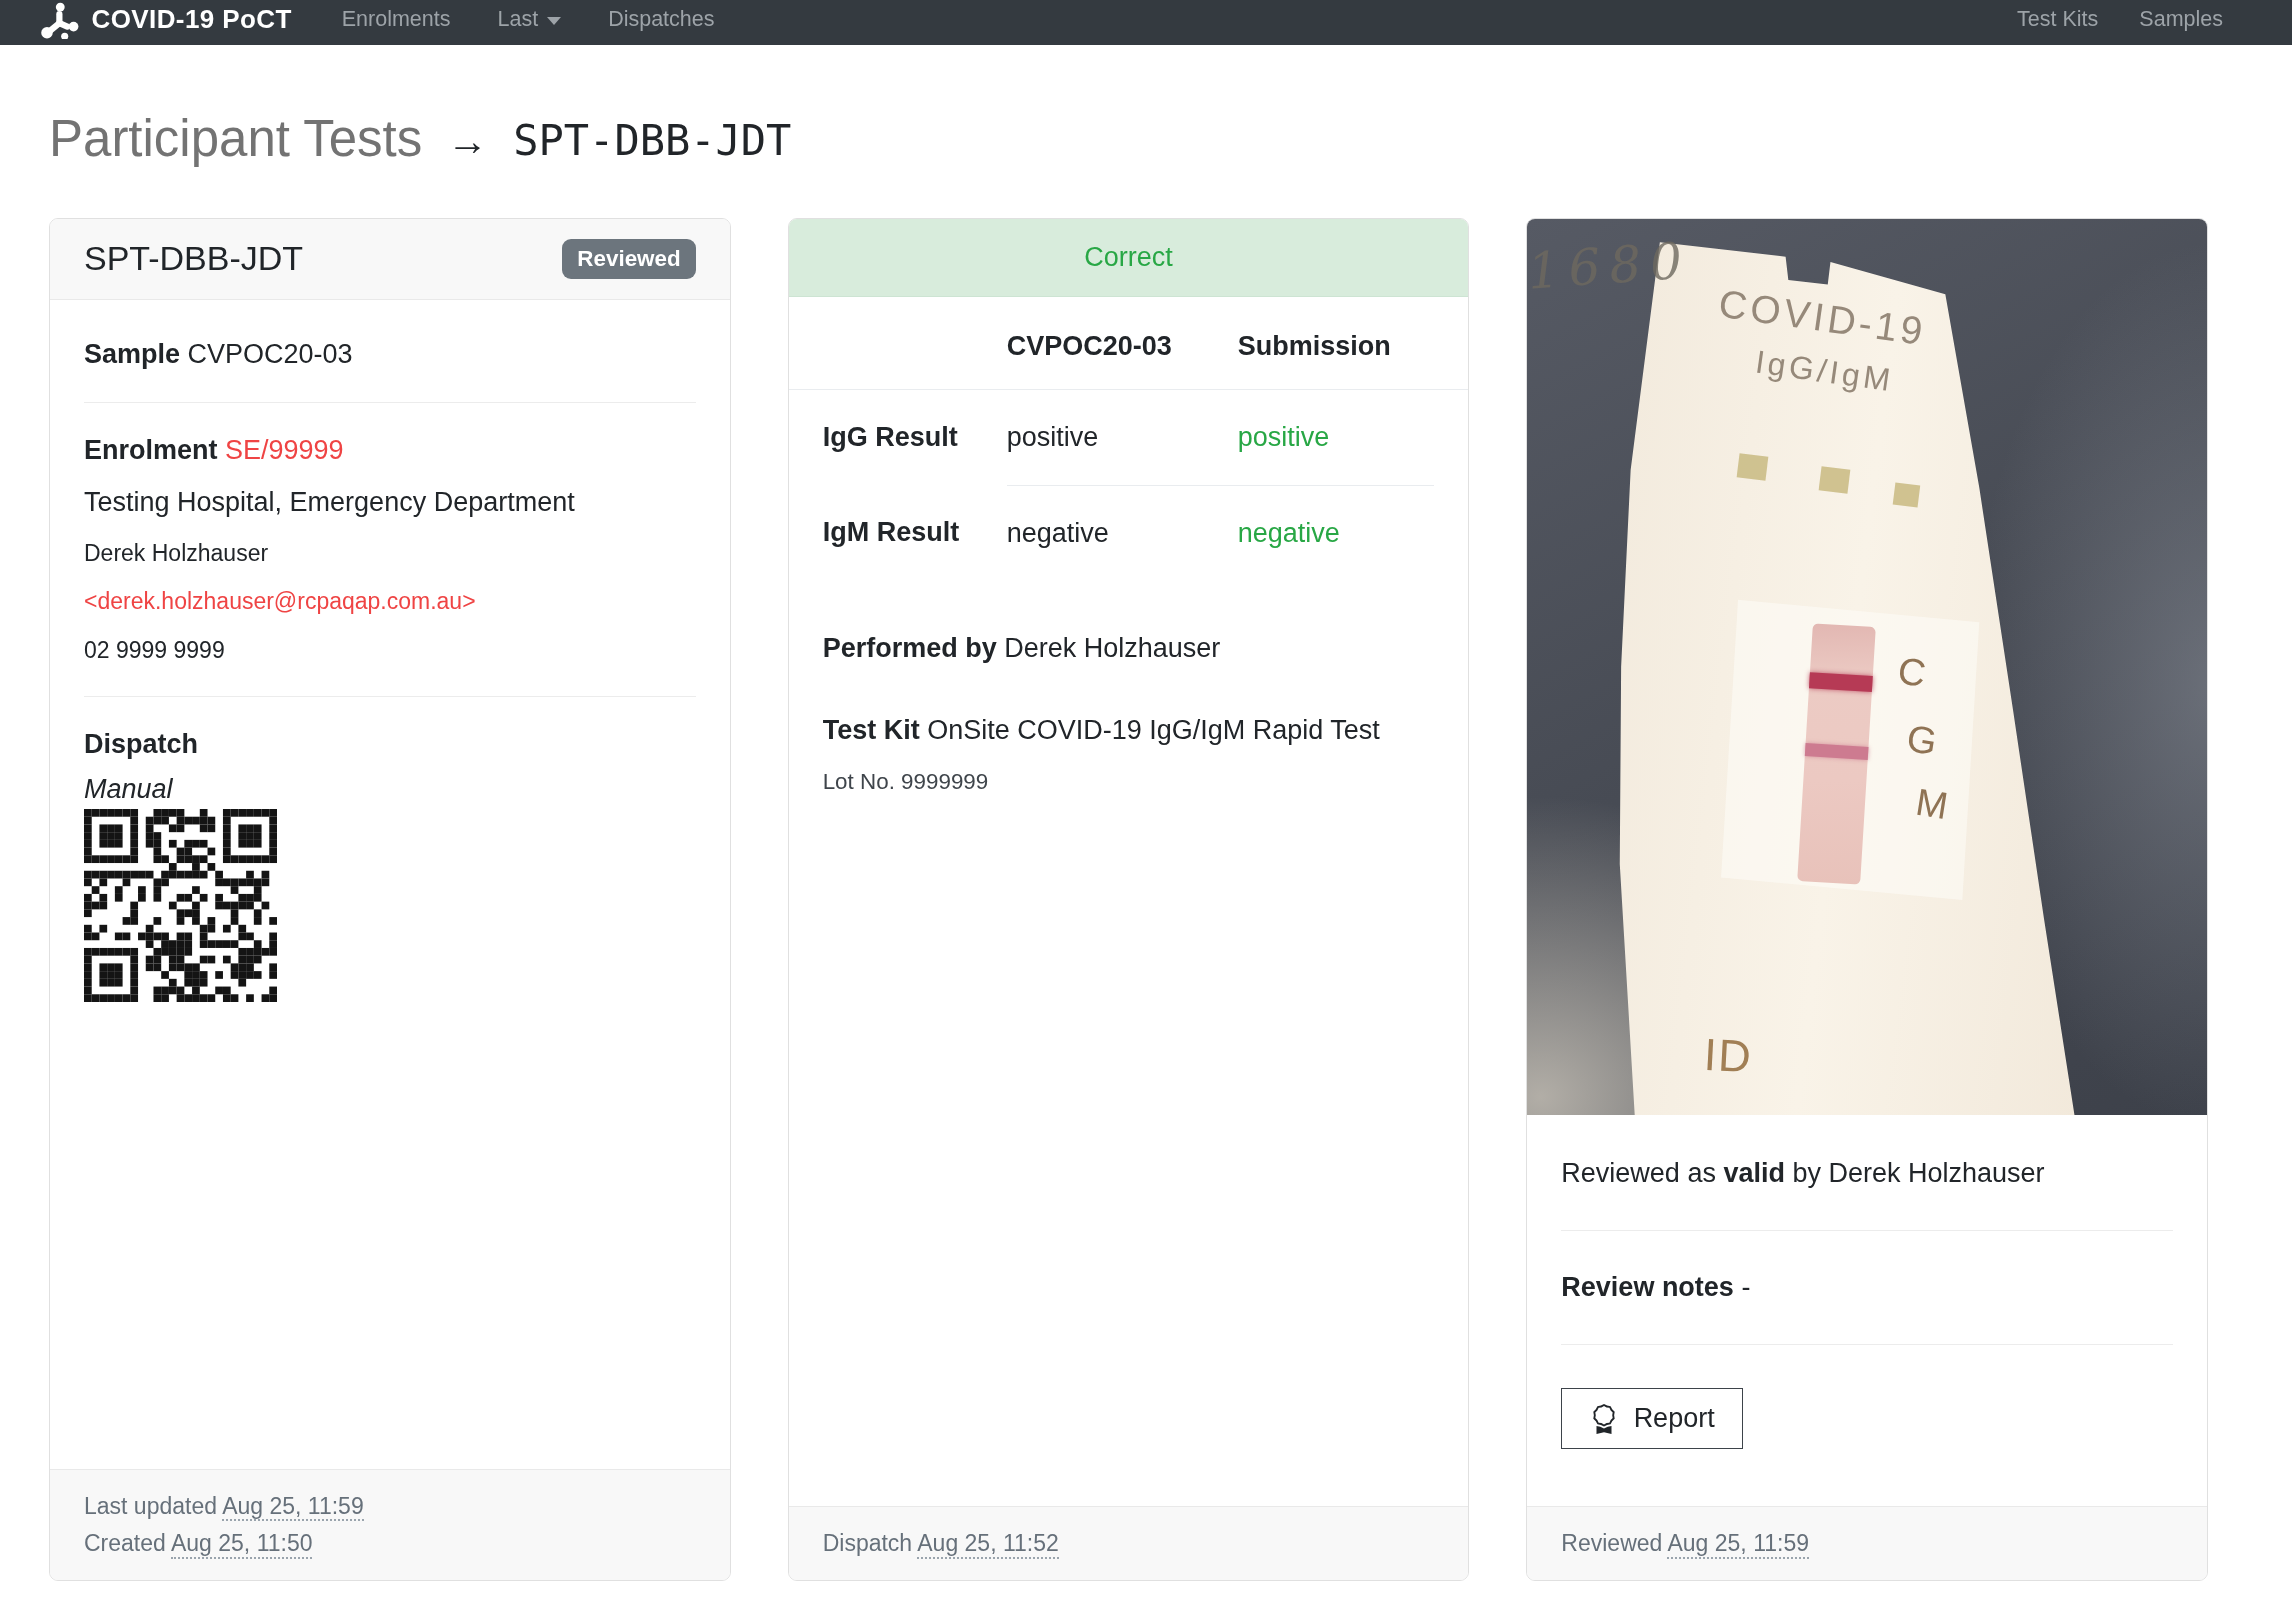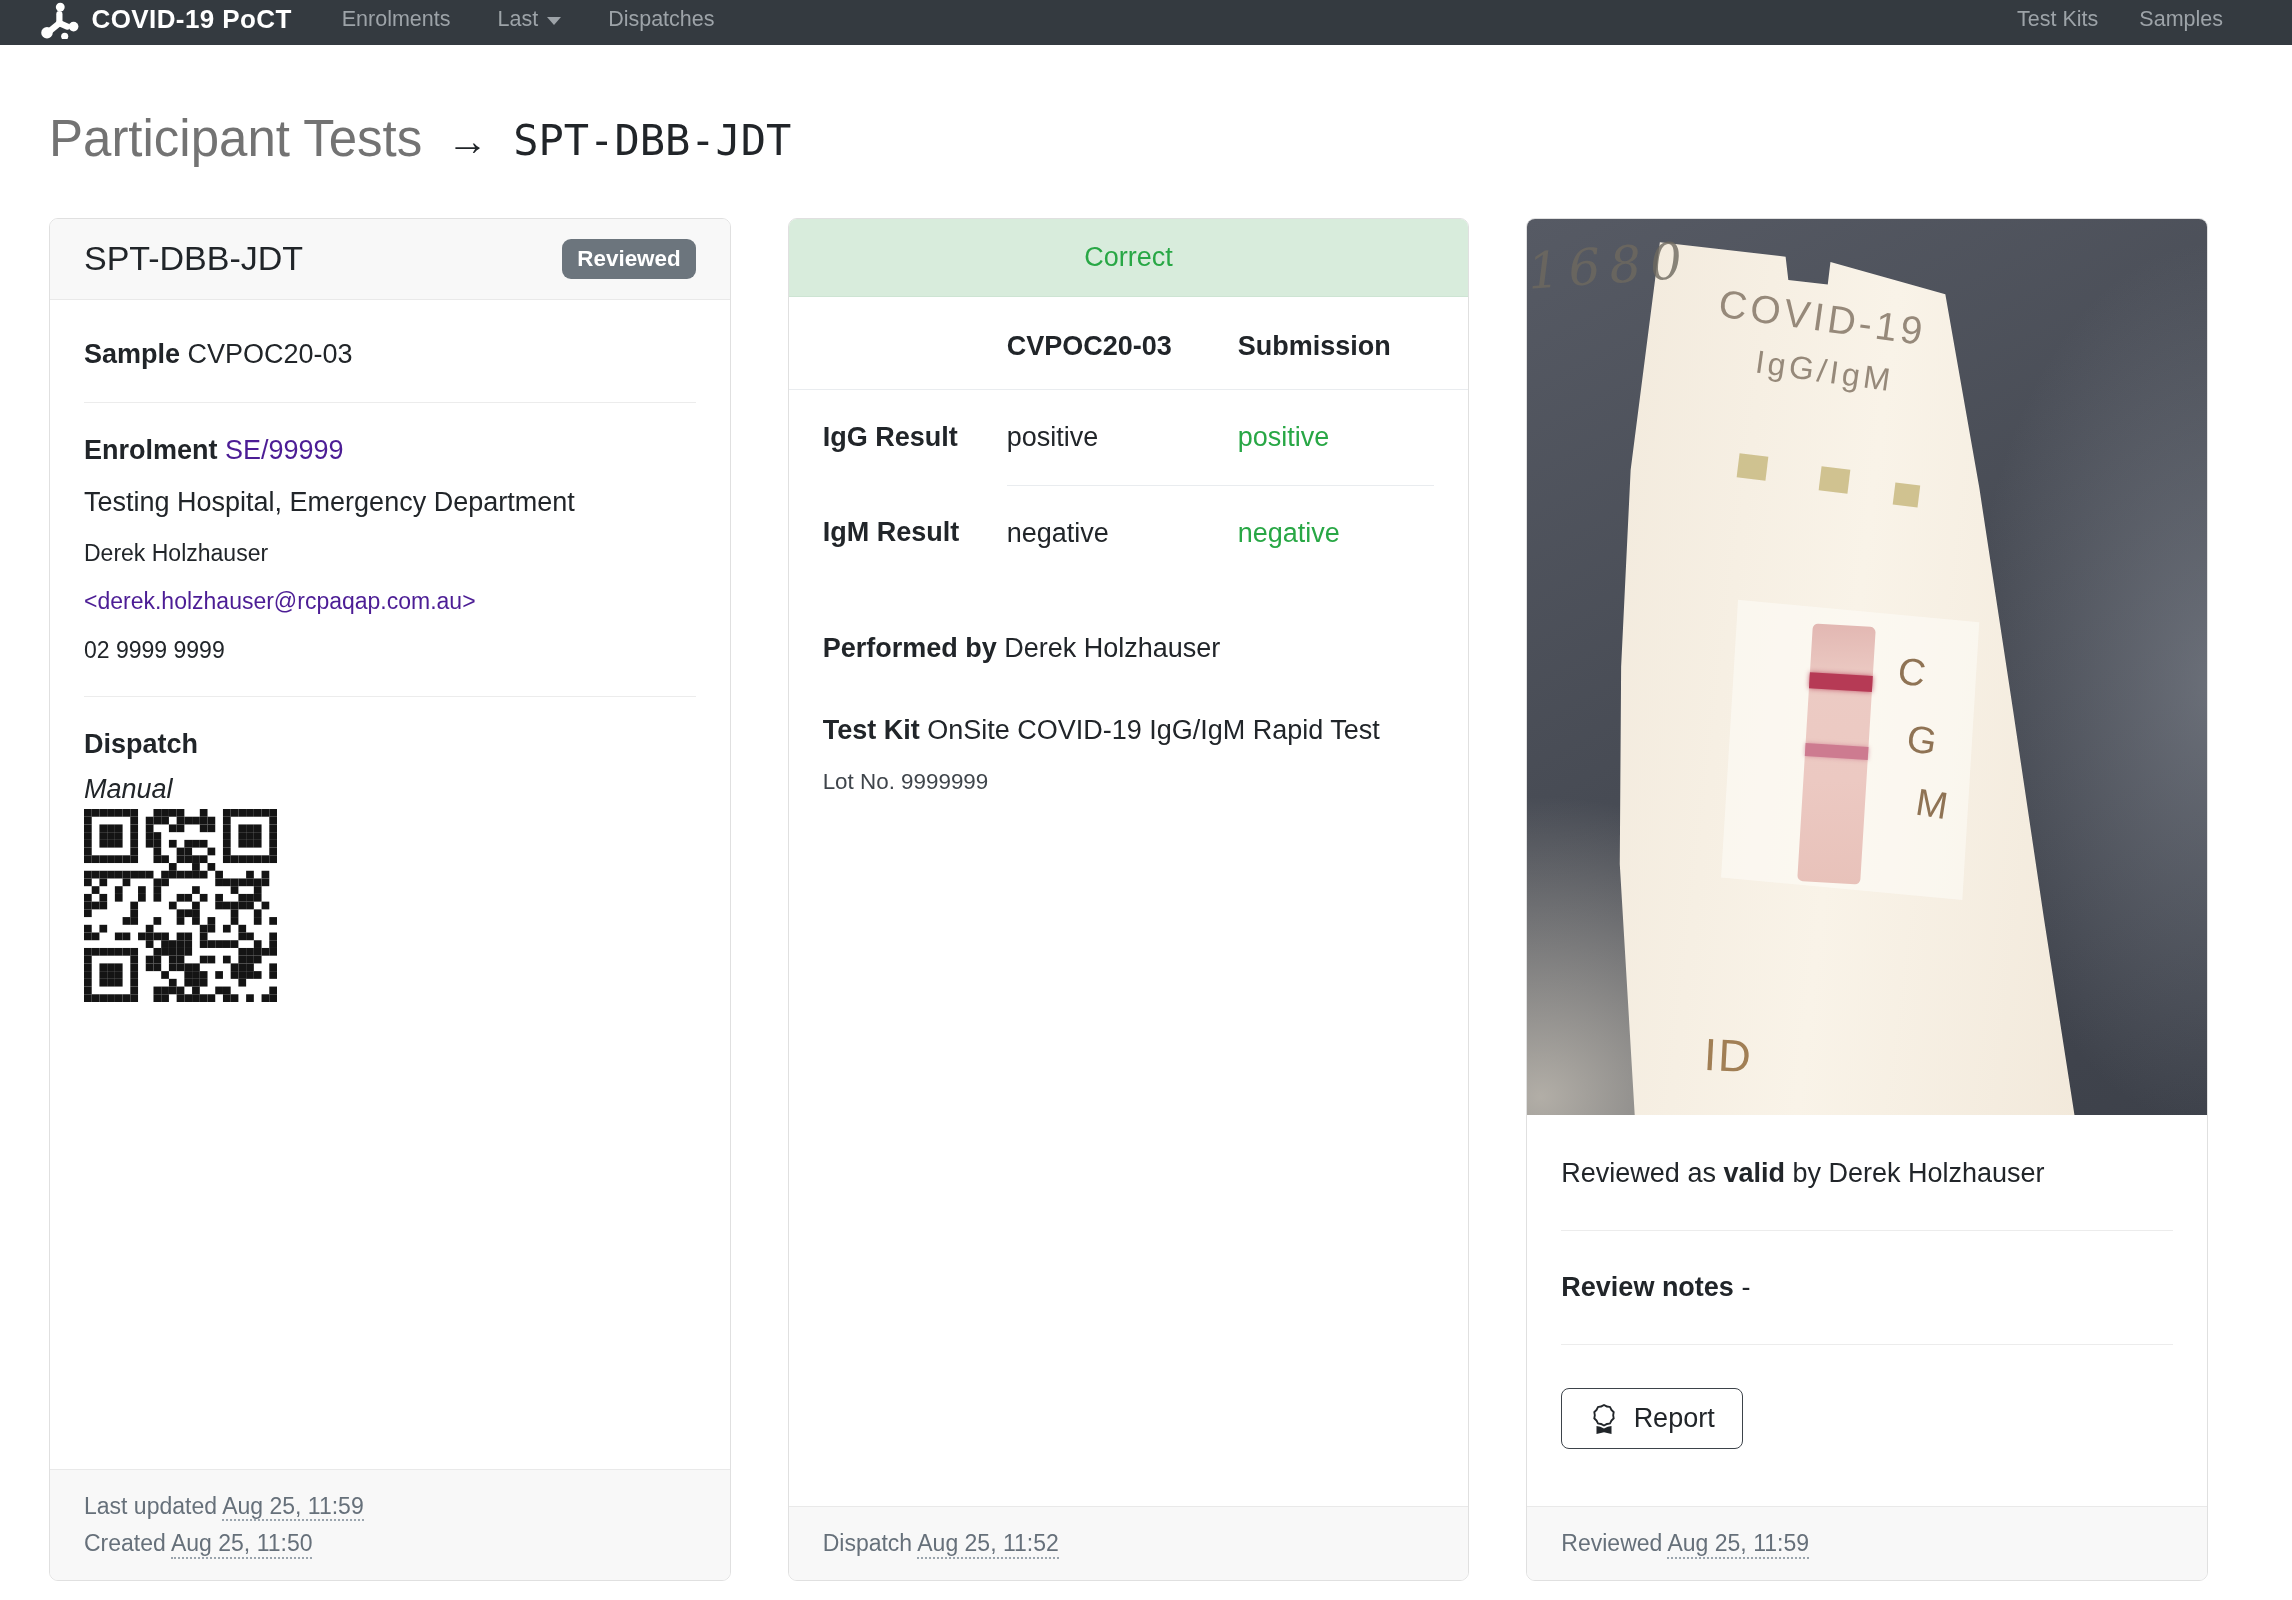--- a/index.html
+++ b/index.html
@@ -36,21 +36,21 @@
 
   
   .tc-header { background:#f8f8f8; border-bottom:1.8px solid #e9e9e9; padding:19.7px 34px;
     display:flex; align-items:center; justify-content:space-between; }
   .tc-title { font-size:34px; font-weight:500; }
   .badge { background:#6c757d; color:#fff; font-size:22.4px; font-weight:bold;
     padding:7.2px 15px; border-radius:9px; }
   .tc-body { padding:39px 34px 34px 34px; font-size:27px; }
   .tc-body .hr { margin:32px 0; }
   .lbl { font-weight:bold; }
-  .link { color:#4c1d95; cursor:pointer; }
+  .link { color:#ef4444; cursor:pointer; }
   .site-line { margin-top:21.5px; font-size:27px; }
   .sub-line { margin-top:21.5px; font-size:23px; }
   .dispatch-row { display:flex; justify-content:center; align-items:flex-start;flex-direction:column; }
   .dispatch-val { font-style:italic; margin-top:14.3px; font-size:27px; }
   .qr { width:193px; height:193px; margin-top:3.6px; }
 
   
   .sc-header { background:#d8ecdc; border-bottom:1.8px solid #cde4d3; color:#28a745;
     text-align:center; font-size:27px; padding:23px 0; }
   .trow { display:grid; grid-template-columns:184px 231px 1fr; padding:0 34px; font-size:27px; }
@@ -94,21 +94,21 @@
     box-shadow:0 0 4.5px rgba(205,123,144,.7); }
   .ph-letter { position:absolute; color:#8f7354; font-size:38px; letter-spacing:0; }
   .ph-c { left:54.6%; top:48.2%; transform:rotate(9deg); }
   .ph-g { left:55.8%; top:55.8%; transform:rotate(9deg); }
   .ph-m { left:57.2%; top:63%; transform:rotate(9deg); }
   .ph-id { left:26%; top:90.5%; font-size:45px; color:#a17f55; transform:rotate(3deg); letter-spacing:1.8px; }
 
   .rc-body { padding:43px 34px 0 34px; font-size:27px; }
   .rc-body .hr { margin:41px 0; }
   .report-btn { display:inline-flex; align-items:center; gap:14.3px; background:#fff;
-    border:1.8px solid #3d434a; border-radius:8px; padding:14.3px 27px; font-size:27px;
+    border:1.8px solid #3d434a; border-radius:0; padding:14.3px 27px; font-size:27px;
     color:#212529; cursor:pointer; margin-top:1.8px;
     font-family:"Liberation Sans","DejaVu Sans",sans-serif; }
 </style>
 </head>
 <body>
 
 <div class="navbar">
   <div class="brand">
     <svg width="41" height="39" viewBox="0 0 46 44">
       <g fill="#fff" stroke="#fff" stroke-width="7" stroke-linecap="round">

